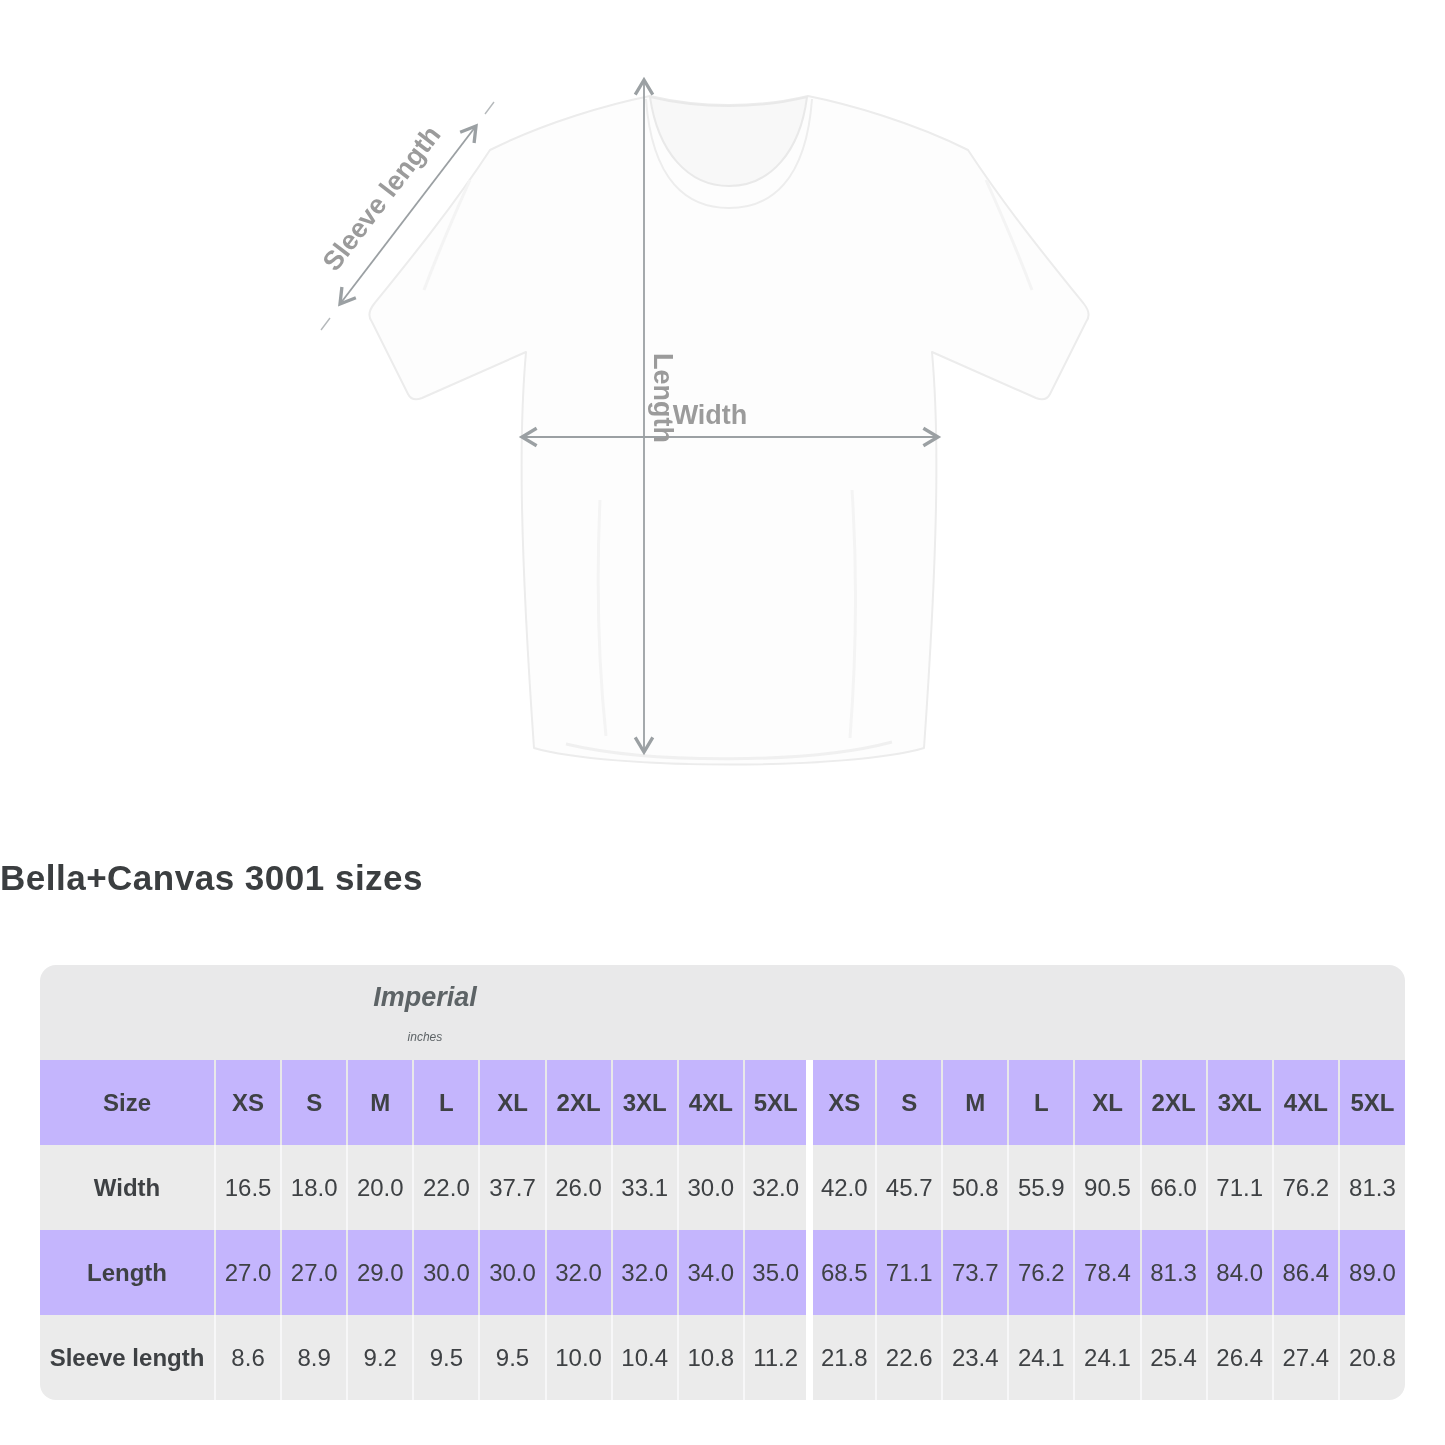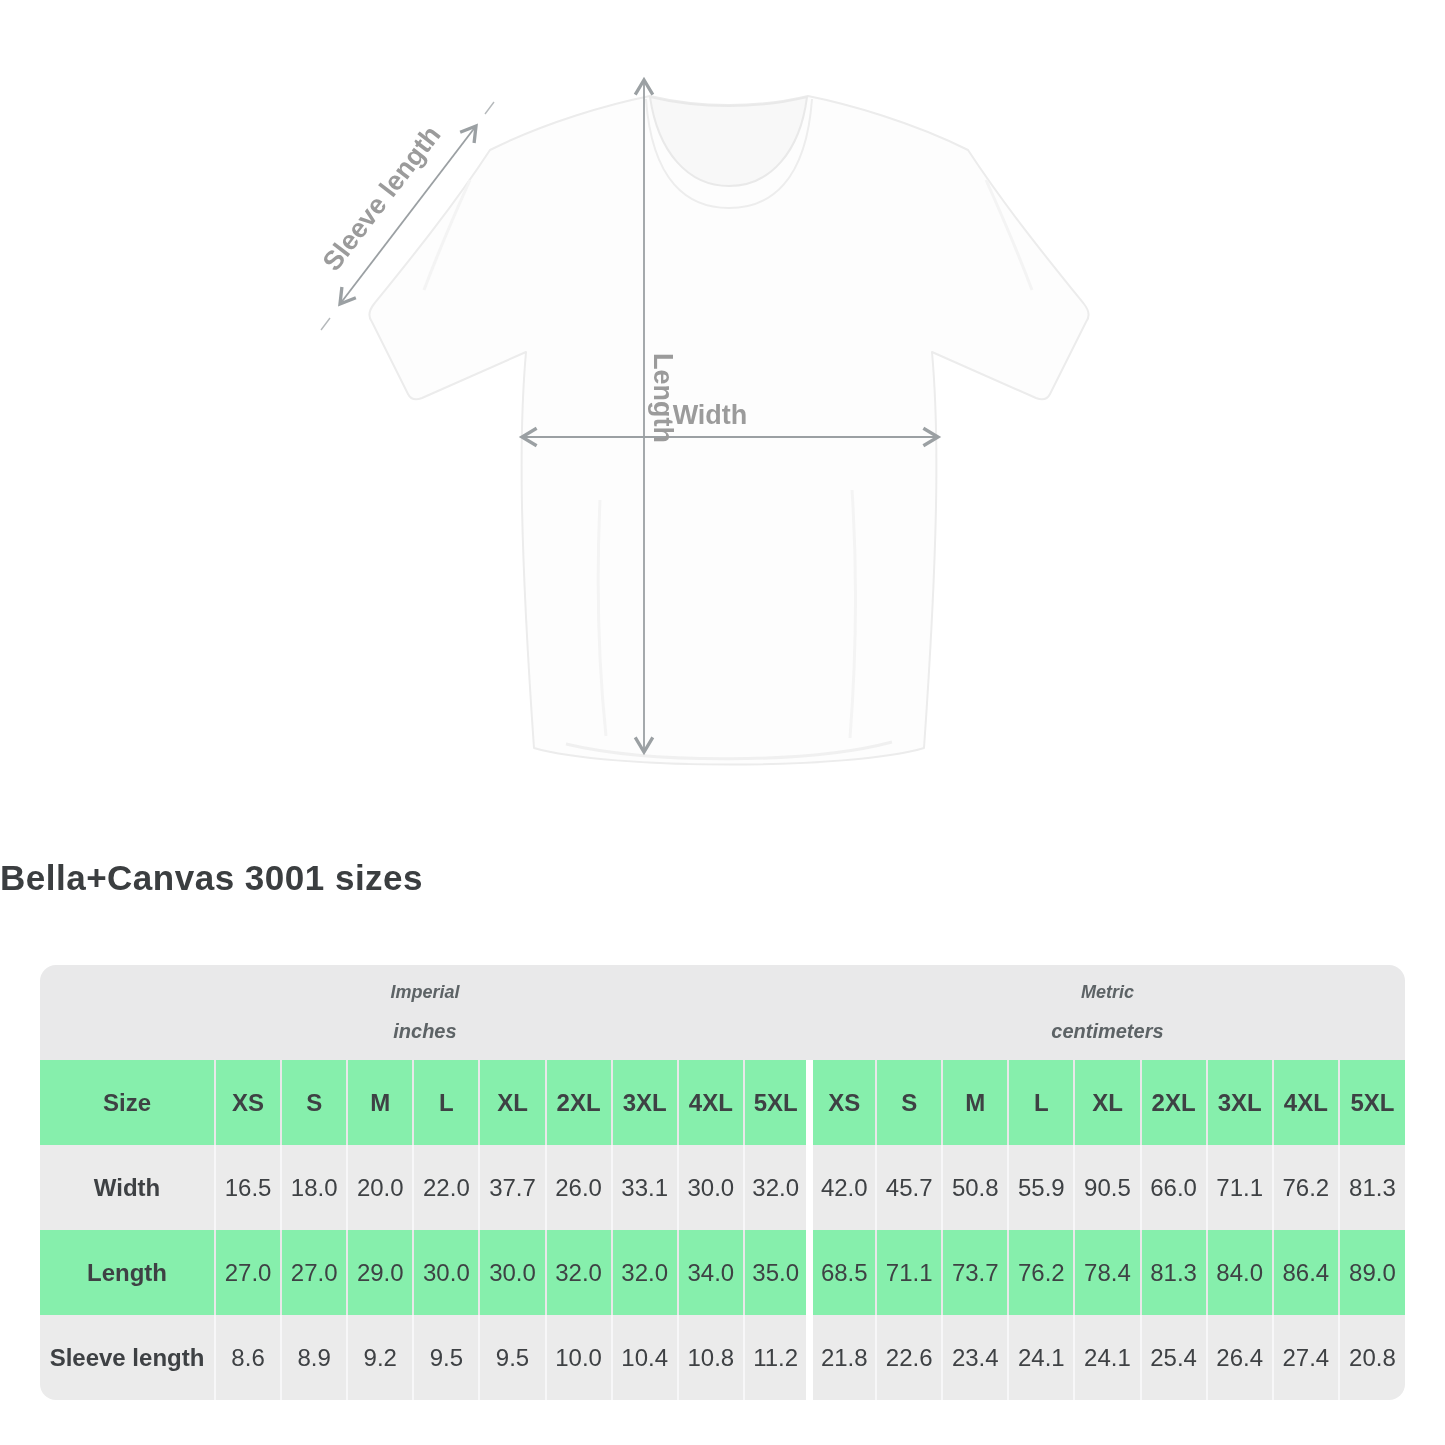--- a/index.html
+++ b/index.html
@@ -22,30 +22,30 @@
   .size-table{
     position:absolute;top:965px;left:40px;width:1365px;
     border-radius:16px;overflow:hidden;
   }
   .band{display:flex;height:95px;background:#e9e9ea;}
   .band-group{
     display:flex;flex-direction:column;align-items:center;justify-content:center;
     width:56.4%;color:#5d6366;
   }
   .band-group.metric{width:43.6%;}
-  .band-title{font-size:18px;font-weight:bold;font-style:italic;}
-  .band-sub{font-size:20px;font-style:italic;margin-top:17px;font-weight:bold;}
+  .band-title{font-size:27px;font-weight:bold;font-style:italic;}
+  .band-sub{font-size:12px;font-style:italic;margin-top:17px;}
   table.measurements{
     width:100%;border-collapse:collapse;table-layout:fixed;
   }
   table.measurements td{
     height:85px;text-align:center;vertical-align:middle;
     font-size:24px;color:#3e4144;padding:0;
   }
-  tr.white td{background:#86efac;border-right:2px solid #e8e8e9;}
+  tr.white td{background:#c4b5fd;border-right:2px solid #e8e8e9;}
   tr.gray td{background:#ebebeb;border-right:2px solid #f7f7f8;}
   table.measurements td:last-child{border-right:none;}
   table.measurements td.group-end{border-right:7px solid #ffffff;}
   td.head,td.row-label{font-weight:bold;color:#787d80;}
   col.label-col{width:175px;}
 </style>
 </head>
 <body>
 
 <div class="page">
@@ -106,24 +106,20 @@
     </g>
   </svg>
 
   <div class="page-title">Bella+Canvas 3001 sizes</div>
 
   <div class="size-table">
     <div class="band">
       <div class="band-group">
         <div class="band-title">Imperial</div>
         <div class="band-sub">inches</div>
-      </div>
-      <div class="band-group metric">
-        <div class="band-title">Metric</div>
-        <div class="band-sub">centimeters</div>
       </div>
     </div>
 
     <table class="measurements">
       <colgroup>
         <col class="label-col">
         <col>
           <col>
           <col>
           <col>

